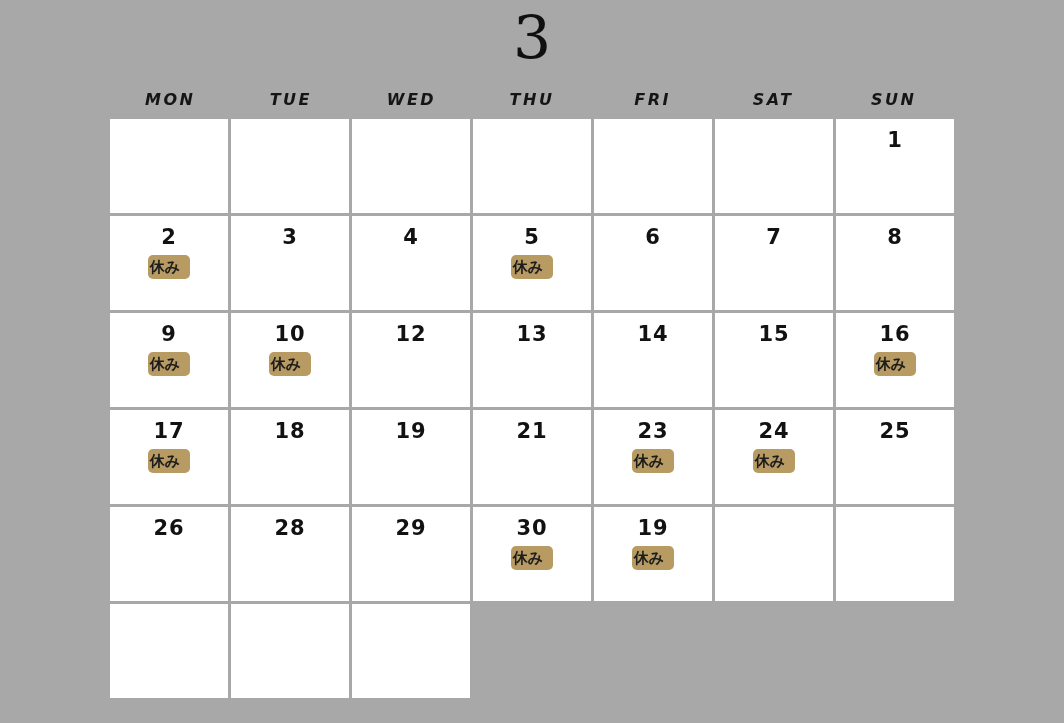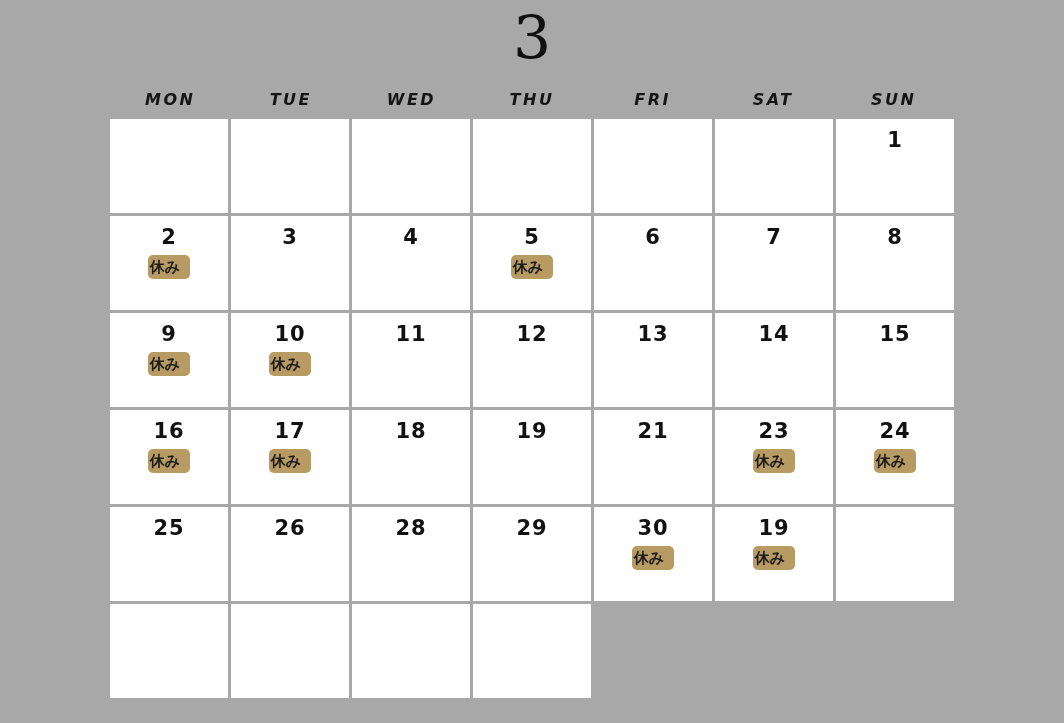--- a/index.html
+++ b/index.html
@@ -139,23 +139,20 @@
         </div>
         <div class="cell">
           <div class="daynum">9</div>
           <div class="tag">休み</div>
         </div>
         <div class="cell">
           <div class="daynum">10</div>
           <div class="tag">休み</div>
         </div>
         <div class="cell">
-          <div class="daynum">11</div>
-        </div>
-        <div class="cell">
           <div class="daynum">12</div>
         </div>
         <div class="cell">
           <div class="daynum">13</div>
         </div>
         <div class="cell">
           <div class="daynum">14</div>
         </div>
         <div class="cell">
           <div class="daynum">15</div>

